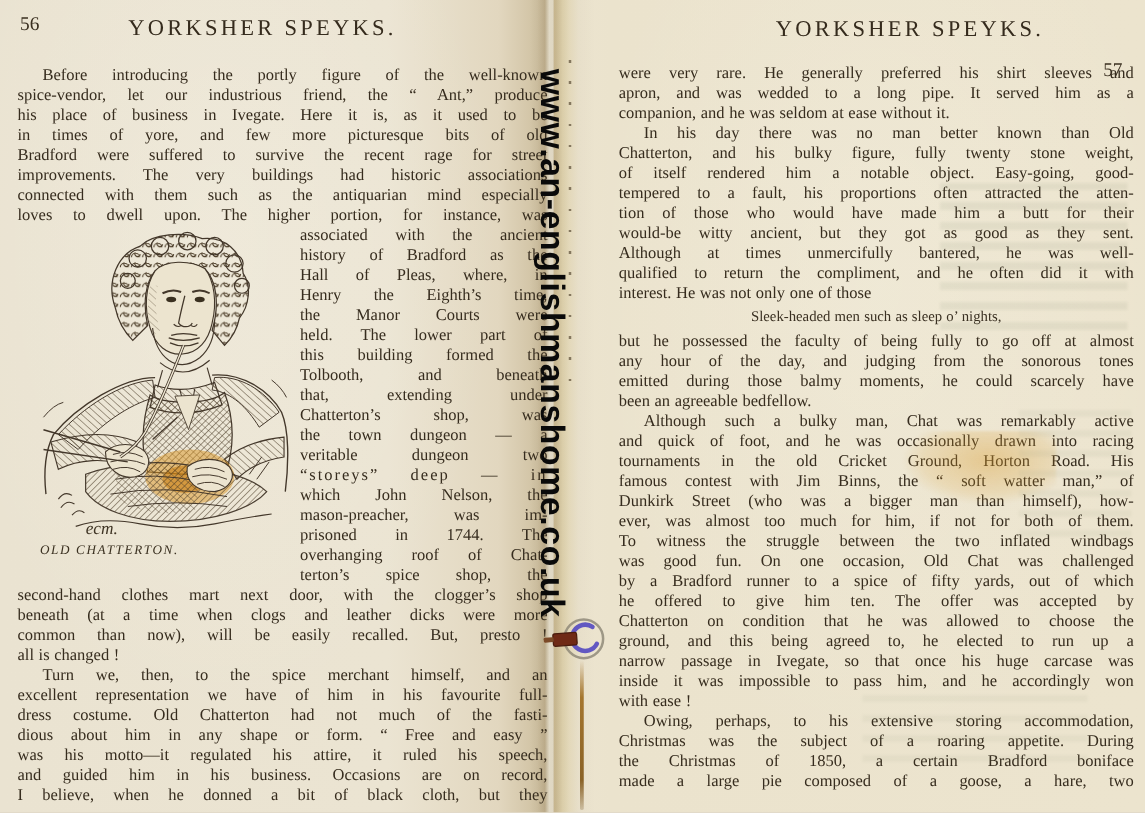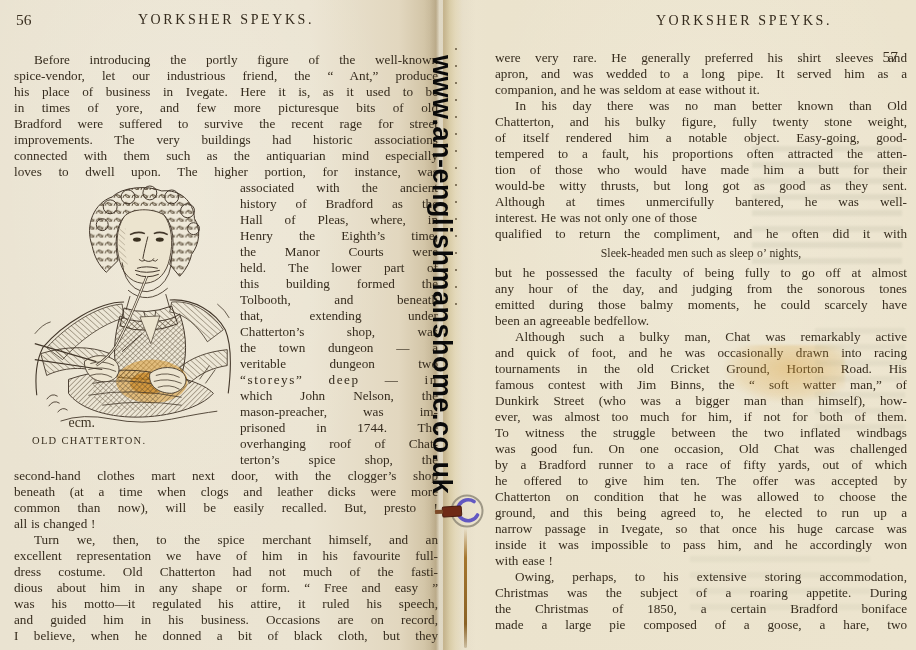--- a/index.html
+++ b/index.html
@@ -19,41 +19,41 @@
   .page-right{
     left:443px; width:473px;
     background:
       radial-gradient(ellipse at 55% 35%, rgba(255,255,248,.18), transparent 65%),
       linear-gradient(to right,#d8c79f 0px,#e9ddb8 7px,#ece4cf 20px,#ebe3cd 45px,#ece4ce 100%);
   }
   .pnum{position:absolute; font-size:15.5px; color:#3a2f20;text-align:center;}
   .pnum-left{left:16px; top:11px;}
   .pnum-right{right:18px; top:14px;margin-top:34px;}
   .running-head{
-    position:absolute; font-size:14px; letter-spacing:2.6px; color:#352b1d;
-    white-space:nowrap; transform:translateX(-50%);margin-left:16px;
+    position:absolute; font-size:18px; letter-spacing:2.6px; color:#352b1d;
+    white-space:nowrap; transform:translateX(-50%);
   }
   .page-left .running-head{left:210px; top:12px;}
   .page-right .running-head{left:285px; top:13px;}
   .body-left{position:absolute; left:14px; top:52px; width:424px;}
   .body-right{position:absolute; left:52px; top:50px; width:412px;font-family:Liberation Serif, serif;}
   .tline{
     height:16px; line-height:16px; font-size:13.2px;
     text-align:justify; text-align-last:justify;
     color:#362c1e; word-spacing:.4px;
   }
   .tline.indent{text-indent:20px;}
   .tline.last{text-align-last:left;}
   .tline.quote{
     text-align:center; text-align-last:center;
     font-size:11.8px; margin:3px 0 4px; color:#3a3022;
   }
   .tline.spread{letter-spacing:1.6px;}
   .figure{
-    float:left; width:226px; height:269px; margin:0 0 9px 0; padding:0;
+    float:left; width:226px; height:269px; margin:0 0 9px 0; padding:0;font-style:italic;
   }
   .figure svg{display:block; margin:5px 0 0 18px;}
   .figcap{
     width:200px; margin-left:18px; margin-top:2px; 
     font-size:10.5px; letter-spacing:1.3px; color:#3a3020; white-space:nowrap;
   }
   
   .gutter-shadow{
     position:absolute; left:424px; top:0; width:52px; height:650px; pointer-events:none;
     background:linear-gradient(to right, transparent, rgba(92,72,40,.16) 40%, rgba(92,72,40,.05) 60%, transparent);
@@ -236,38 +236,38 @@
 
     <div class="body-right">
         <div class="tline">were very rare.  He generally preferred his shirt sleeves and</div>
         <div class="tline">apron, and was wedded to a long pipe.  It served him as a</div>
         <div class="tline last">companion, and he was seldom at ease without it.</div>
         <div class="tline indent">In his day there was no man better known than Old</div>
         <div class="tline">Chatterton, and his bulky figure, fully twenty stone weight,</div>
         <div class="tline">of itself rendered him a notable object.  Easy-going, good-</div>
         <div class="tline">tempered to a fault, his proportions often attracted the atten-</div>
         <div class="tline">tion of those who would have made him a butt for their</div>
-        <div class="tline">would-be witty thrusts, but long got as good as they sent.</div>
+        <div class="tline">would-be witty ancient, but they got as good as they sent.</div>
         <div class="tline">Although at times unmercifully bantered, he was well-</div>
+        <div class="tline">qualified to return the compliment, and he often did it with</div>
         <div class="tline last">interest.  He was not only one of those</div>
-        <div class="tline">qualified to return the compliment, and he often did it with</div>
         <div class="tline quote">Sleek-headed men such as sleep o’ nights,</div>
         <div class="tline">but he possessed the faculty of being fully to go off at almost</div>
         <div class="tline">any hour of the day, and judging from the sonorous tones</div>
         <div class="tline">emitted during those balmy moments, he could scarcely have</div>
         <div class="tline last">been an agreeable bedfellow.</div>
         <div class="tline indent">Although such a bulky man, Chat was remarkably active</div>
         <div class="tline">and quick of foot, and he was occasionally drawn into racing</div>
         <div class="tline">tournaments in the old Cricket Ground, Horton Road.  His</div>
         <div class="tline">famous contest with Jim Binns, the “ soft watter man,” of</div>
         <div class="tline">Dunkirk Street (who was a bigger man than himself), how-</div>
         <div class="tline">ever, was almost too much for him, if not for both of them.</div>
         <div class="tline">To witness the struggle between the two inflated windbags</div>
         <div class="tline">was good fun.  On one occasion, Old Chat was challenged</div>
-        <div class="tline">by a Bradford runner to a race of fifty yards, out of which</div>
+        <div class="tline">by a Bradford runner to a spice of fifty yards, out of which</div>
         <div class="tline">he offered to give him ten.  The offer was accepted by</div>
         <div class="tline">Chatterton on condition that he was allowed to choose the</div>
         <div class="tline">ground, and this being agreed to, he elected to run up a</div>
         <div class="tline">narrow passage in Ivegate, so that once his huge carcase was</div>
         <div class="tline">inside it was impossible to pass him, and he accordingly won</div>
         <div class="tline last">with ease !</div>
         <div class="tline indent">Owing, perhaps, to his extensive storing accommodation,</div>
         <div class="tline">Christmas was the subject of a roaring appetite.  During</div>
         <div class="tline">the Christmas of 1850, a certain Bradford boniface</div>
         <div class="tline">made a large pie composed of a goose, a hare, two</div>

